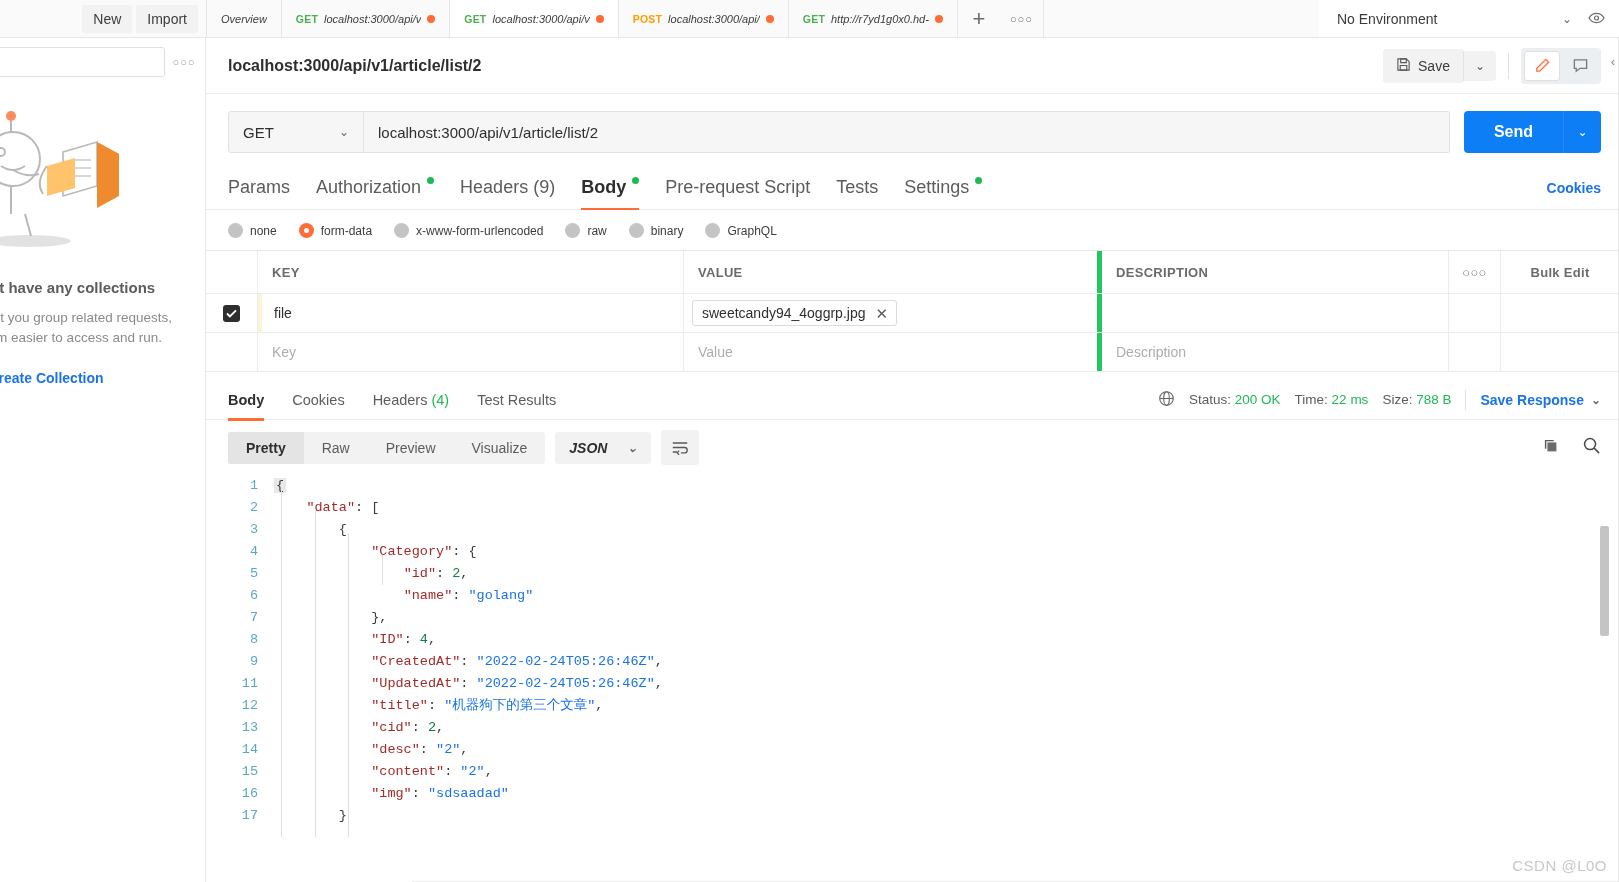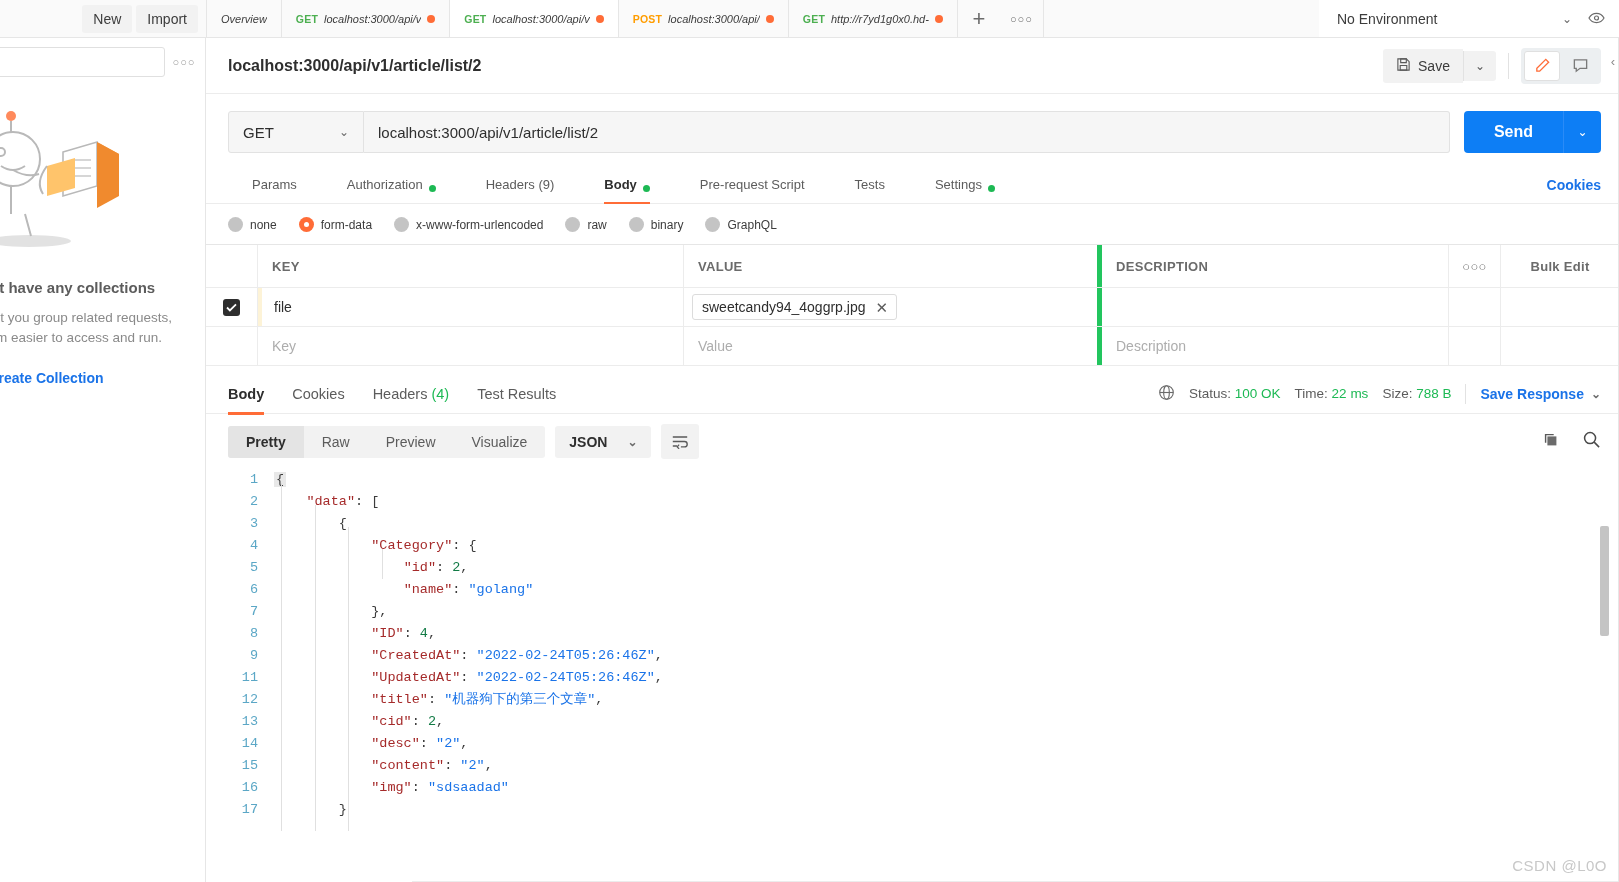--- a/index.html
+++ b/index.html
@@ -132,22 +132,22 @@
     background: #0d7ef5; color: #fff; border: none; border-left: 1px solid #2a8bf7;
     border-radius: 0 4px 4px 0; width: 38px; height: 42px; cursor: pointer; font-size: 12px;
   }
 
   
   .req-tabs {
     display: flex; align-items: center; gap: 0; padding: 0 18px 0 22px;
     margin-top: 14px; border-bottom: 1px solid #ececec; position: relative;
   }
   .rtab {
-    padding: 10px 0 11px; margin-right: 26px; font-size: 13px; color: #5c5c5c;
-    cursor: pointer; display: flex; align-items: flex-end; gap: 6px; position: relative; margin-left: 24px;
+    padding: 10px 0 11px; margin-right: 26px; font-size: 18px; color: #5c5c5c;
+    cursor: pointer; display: flex; align-items: flex-start; gap: 6px; position: relative;
   }
   .rtab.active { color: #2e2e2e; font-weight: bold; }
   .rtab.active::after {
     content: ""; position: absolute; left: 0; right: 0; bottom: -1px; height: 2.5px; background: #ff6c37;
   }
   .gdot { width: 7px; height: 7px; border-radius: 50%; background: #1db954; }
   .cookies-link { margin-left: auto; font-size: 14px; font-weight: bold; color: #1a73e8; cursor: pointer; }
 
   
   .bodytypes { display: flex; align-items: center; gap: 0; padding: 13px 22px 12px; }
@@ -198,21 +198,21 @@
   .meta-val { color: #1db954; }
   .msep { width: 1px; height: 20px; background: #e2e2e2; }
   .saveresp { font-size: 14px; font-weight: bold; color: #1a73e8; cursor: pointer; display:flex; align-items:center; gap:7px;}
 
   .viewbar { display: flex; align-items: center; gap: 10px; padding: 10px 18px 10px 22px; }
   .seg { display: flex; background: #f2f2f2; border-radius: 3px; overflow: hidden; }
   .seg-item { padding: 8px 18px; font-size: 14px; color: #5c5c5c; cursor: pointer; }
   .seg-item.active { background: #e4e4e4; color: #2e2e2e; font-weight: bold; }
   .fmt-select {
     display: flex; align-items: center; gap: 20px; background: #f2f2f2; border-radius: 3px;
-    padding: 8px 14px; font-size: 14px; color: #2e2e2e; cursor: pointer; font-weight: bold;
+    padding: 8px 14px; font-size: 14px; color: #2e2e2e; cursor: pointer; font-weight: bold; font-style: italic;
   }
   .wrap-btn { background: #f2f2f2; border-radius: 3px; width: 38px; height: 35px; display: flex; align-items: center; justify-content: center; cursor: pointer; }
   .viewbar-right { margin-left: auto; display: flex; align-items: center; gap: 22px; }
 
   
   .codearea {
     position: relative; margin-left: 22px; margin-right: 0; height: 362px; overflow: hidden;
     font-family: "Liberation Mono", monospace; font-size: 13.5px; line-height: 22px;
   }
   .codeline { display: flex; height: 22px; align-items: center; }
@@ -489,21 +489,21 @@
       <div class="resp-meta">
         <span>
           <svg width="17" height="17" viewBox="0 0 18 18" fill="none" stroke="#6b6b6b" stroke-width="1.2">
             <circle cx="9" cy="9" r="7.2"></circle>
               <ellipse cx="9" cy="9" rx="3" ry="7.2"></ellipse>
               <path d="M2 9h14"></path>
           </svg>
         </span>
         <span>
           <span>Status:</span>
-          <span class="meta-val">100 OK</span>
+          <span class="meta-val">200 OK</span>
         </span>
         <span>
           <span>Time:</span>
           <span class="meta-val">22 ms</span>
         </span>
         <span>
           <span>Size:</span>
           <span class="meta-val">788 B</span>
         </span>
         <span class="msep"></span>

